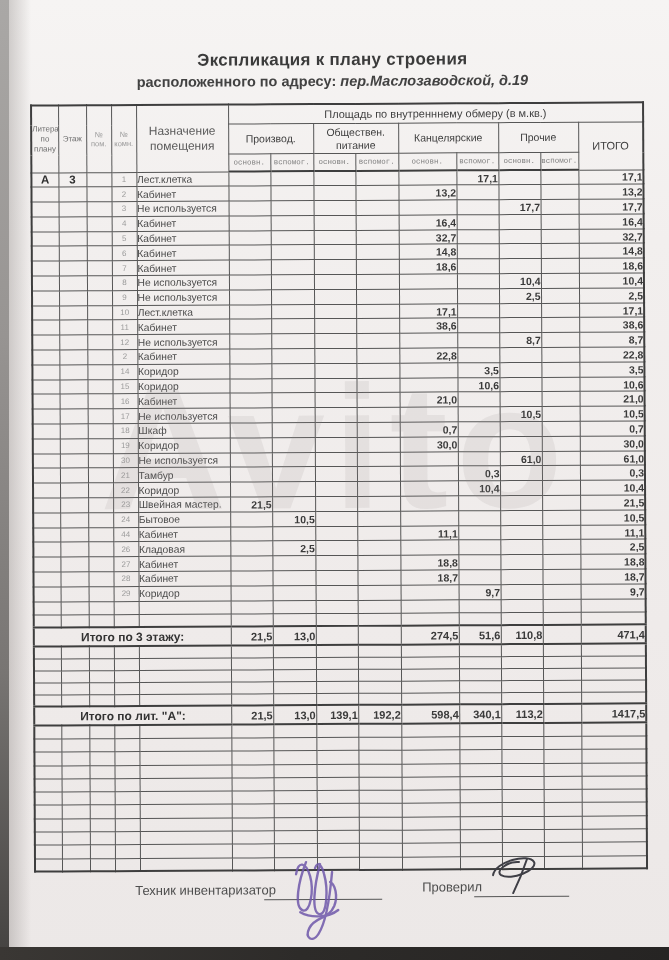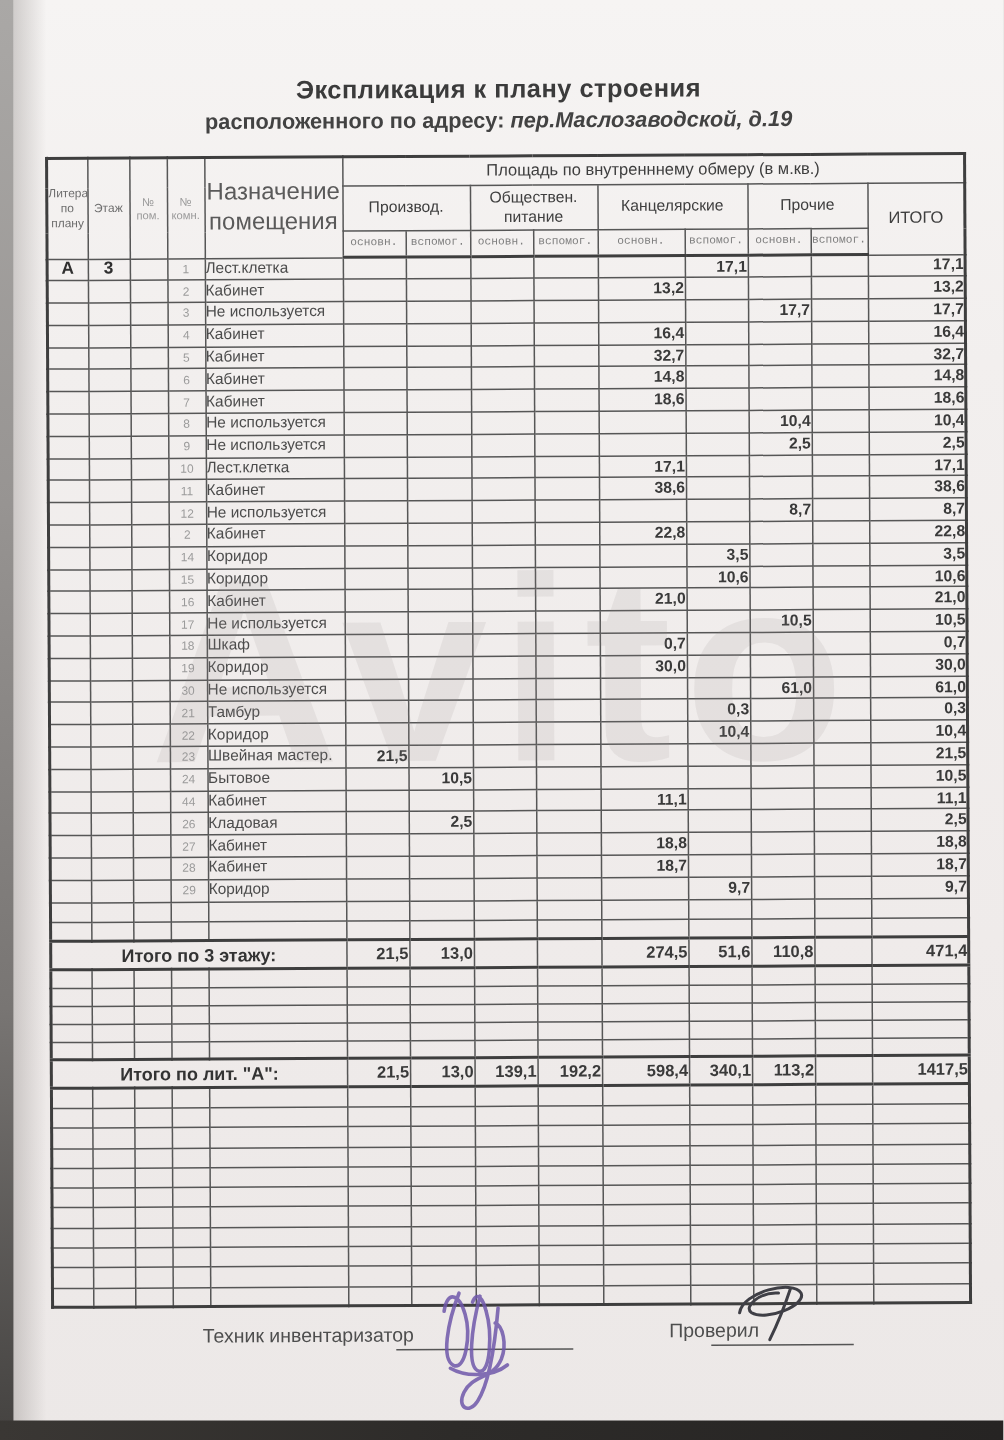--- a/index.html
+++ b/index.html
@@ -33,21 +33,21 @@
   table.expl th,table.expl td{border:1px solid #565656;padding:0;overflow:hidden;}
   table.expl{border:2px solid #3e3e3e;}
   thead tr.hr3 th{border-bottom:2px solid #3e3e3e;}
 
   .hr1 th{height:18px;}
   .hr2 th{height:29px;}
   .hr3 th{height:16px;}
   th{font-weight:normal;vertical-align:middle;}
   .h-lit{font-size:8px;color:#6e6e6e;line-height:1.25;}
   .h-sm{font-size:7.5px;color:#9a9a9a;line-height:1.2;}
-  .h-nazn{font-size:16px;color:#5a5a5a;line-height:1.25;}
+  .h-nazn{font-size:12px;color:#5a5a5a;line-height:1.25;}
   .h-area{font-size:11px;color:#3e3e3e;}
   .h-grp{font-size:10.5px;color:#3e3e3e;line-height:1.15;}
   .h-sub{font-size:7.5px;color:#7e7e7e;font-family:Liberation Mono, monospace;}
   .h-itogo{font-size:11px;color:#3e3e3e;}
 
   tr.data{height:14.8px;}
   tr.e1{height:13px;} tr.e2{height:12px;} tr.e3{height:13.3px;}
   tr.total{height:19px;}
   tr.total td{border-top:2px solid #3e3e3e;border-bottom:2px solid #3e3e3e;}
   td.lit{text-align:center;font-weight:bold;font-size:11.5px;color:#2f2f2f;}
@@ -903,21 +903,21 @@
     <div class="sig-line" style="left:262px;top:899px;width:118px;"></div>
     <svg class="sig" style="left:278px;top:848px;" width="88" height="100" viewBox="0 0 88 100">
       <g fill="none" stroke="#6f58aa" stroke-width="2.4" stroke-linecap="round" opacity="0.85">
         <path d="M26,14 C18,34 14,58 22,62 C30,66 34,42 30,28 C26,14 18,12 16,26"></path>
         <path d="M40,16 C34,38 31,64 39,66 C47,68 48,40 44,26 C42,18 38,12 35,20"></path>
         <path d="M52,24 C50,46 46,74 38,86 C32,95 24,90 29,80 C35,68 48,72 54,58 C58,48 55,36 50,34"></path>
         <path d="M20,64 C30,70 48,70 58,62"></path>
       </g>
     </svg>
 
-    <div class="footer-label" style="left:420px;top:880px;margin-left:24px;">Проверил</div>
+    <div class="footer-label" style="left:420px;top:880px;">Проверил</div>
     <div class="sig-line" style="left:472px;top:897px;width:95px;"></div>
     <svg class="sig" style="left:481px;top:850px;" width="60" height="48" viewBox="0 0 60 48">
       <g fill="none" stroke="#3f3f46" stroke-width="2" stroke-linecap="round">
         <path d="M10,26 C12,12 46,4 51,13 C55,21 28,32 18,26 C12,22 24,12 36,13"></path>
         <path d="M44,10 C40,22 34,36 30,44"></path>
       </g>
     </svg>
 
   </div>
   <div class="edge-left-soft"></div>

